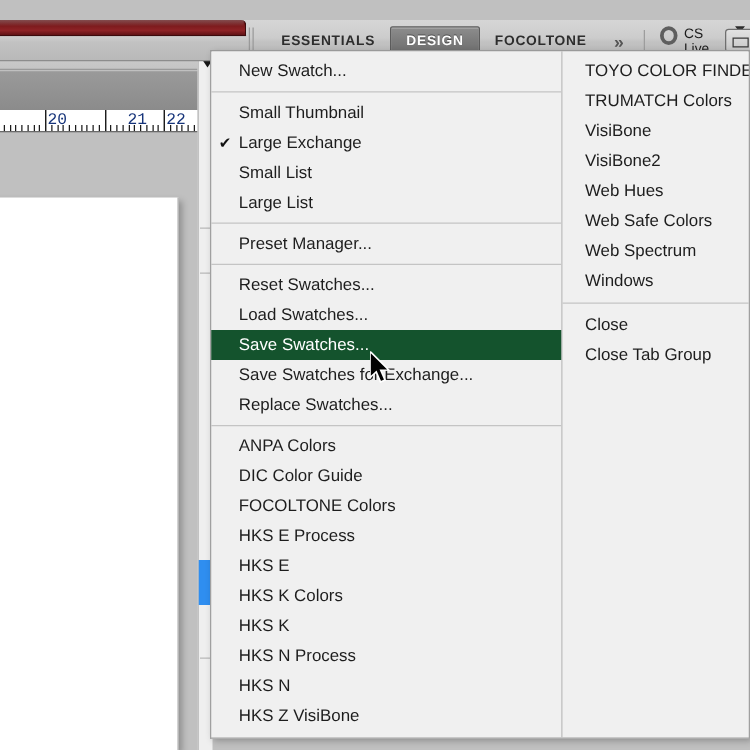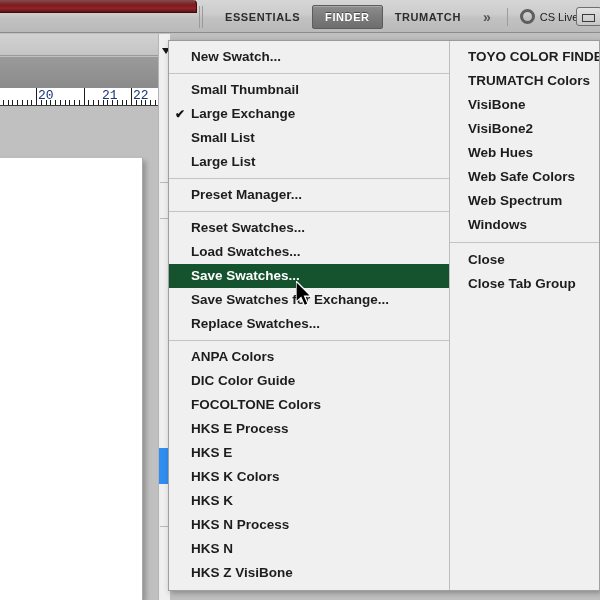--- a/index.html
+++ b/index.html
@@ -13,21 +13,21 @@
   #app {
     position: relative;
     width: 600px; height: 600px;
     overflow: hidden;
     background: #c0c0c0;
   }
 
   
   .app-bar {
     position: absolute;
-    left: 0; top: 0;
+    left: 0; top: 16px;
     width: 600px; height: 33px;
     background: linear-gradient(to bottom, #d6d6d6 0%, #cccccc 45%, #c2c2c2 55%, #b9b9b9 100%);
     border-bottom: 1px solid #8c8c8c;
     z-index: 40;
   }
   
   .redbar {
     position: absolute;
     left: 0; top: 0;
     width: 197px; height: 13px;
@@ -88,21 +88,21 @@
     letter-spacing: -2px;
     cursor: default;
   }
   .vsep {
     width: 1px; height: 18px;
     background: #9d9d9d;
     margin: 0 8px;
   }
   .cslive {
     display: flex;
-    align-items: center;
+    align-items: flex-start;
     gap: 5px;
     padding: 0 4px;
     cursor: default;
   }
   .ring {
     width: 15px; height: 15px;
     border-radius: 50%;
     border: 3px solid #5e5e5e;
     display: inline-block;
   }
@@ -238,21 +238,20 @@
   .mi {
     position: relative;
     height: 24px;
     line-height: 24px;
     font-size: 13.5px;
     color: #1d1d1d;
     padding-left: 22px;
     white-space: nowrap;
     cursor: default;
     overflow: hidden;
-    font-weight: bold;
   }
   .col-right .mi { padding-left: 18px; }
   .mi.selected {
     background: #14532d;
     color: #ffffff;
   }
   .mi .tick-mark {
     position: absolute;
     left: 6px; top: 0;
     font-size: 12px;
@@ -343,22 +342,22 @@
   </div>
 
   <div class="app-bar">
     <div class="grip">
         <i></i>
         <i></i>
       </div>
 
     <div class="ws-tabs">
       <div class="ws-tab">ESSENTIALS</div>
-      <div class="ws-tab active">FINDER</div>
-      <div class="ws-tab">TRUMATCH</div>
+      <div class="ws-tab active">DESIGN</div>
+      <div class="ws-tab">FOCOLTONE</div>
       <div class="ws-more">»</div>
       <div class="vsep"></div>
       <div class="cslive">
         <span class="ring"></span>
         <span class="cslive-label">CS Live</span>
         <span class="caret-down"></span>
       </div>
       <div class="win-btn"></div>
     </div>
 

